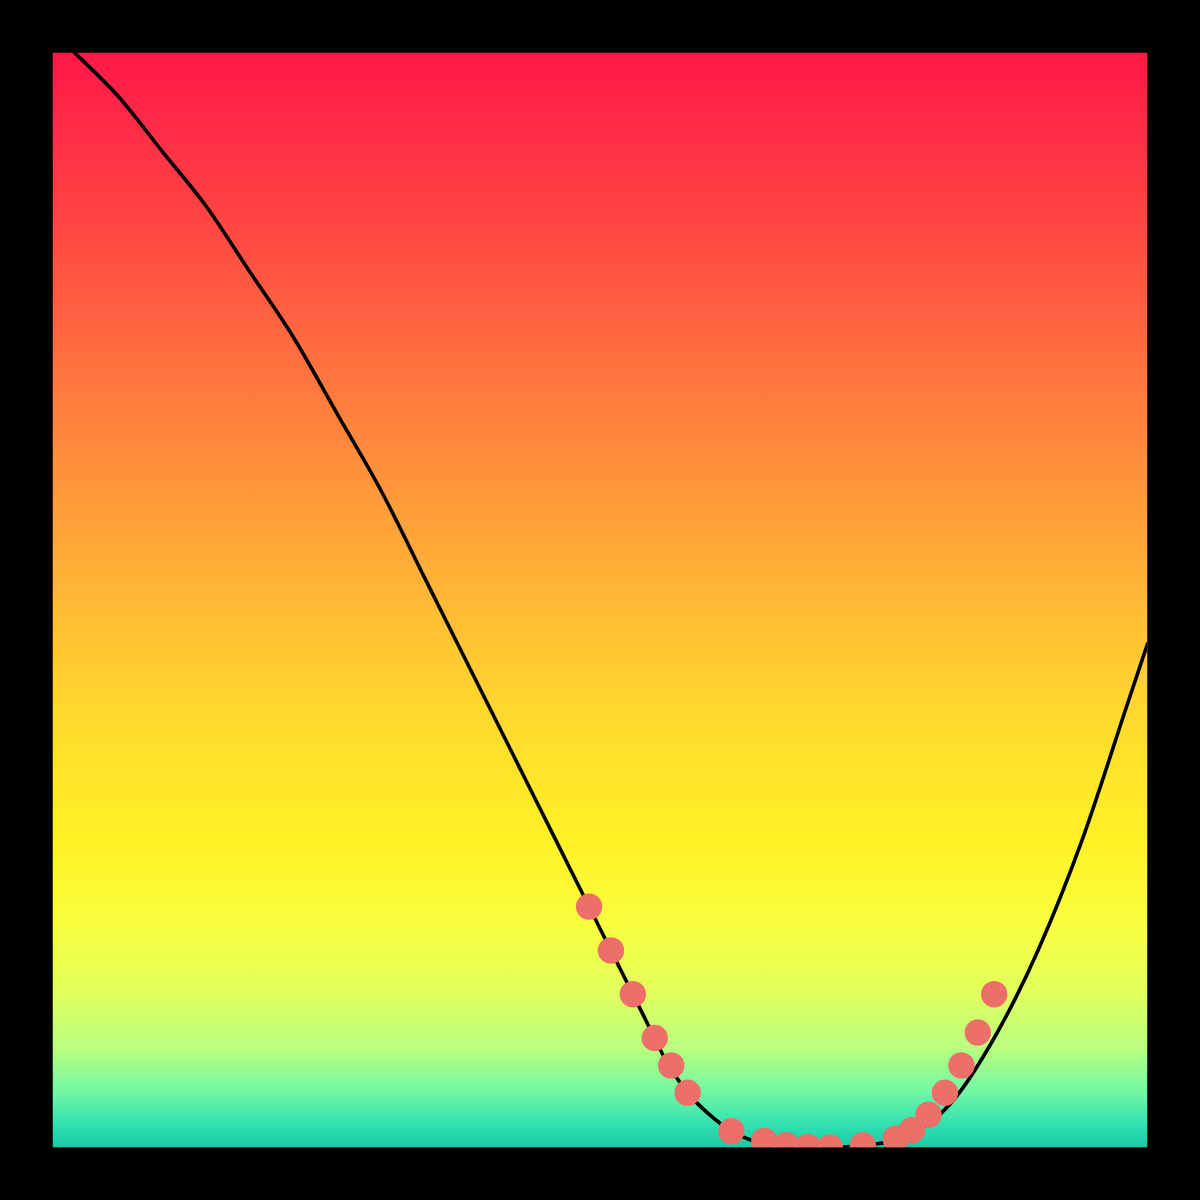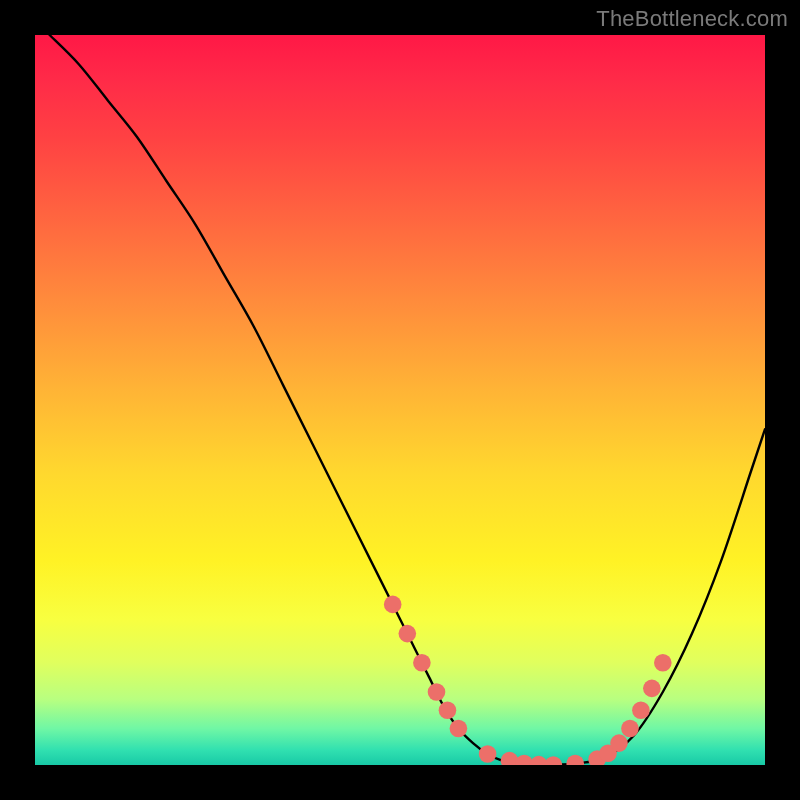--- a/index.html
+++ b/index.html
@@ -88,14 +88,13 @@
           <circle cx="573.05" cy="718.32" r="8.8" fill="#ec6f69" stroke="#cf5a55" stroke-width="0"></circle>
           <circle cx="584.00" cy="708.10" r="8.8" fill="#ec6f69" stroke="#cf5a55" stroke-width="0"></circle>
           <circle cx="594.95" cy="693.50" r="8.8" fill="#ec6f69" stroke="#cf5a55" stroke-width="0"></circle>
           <circle cx="605.90" cy="675.25" r="8.8" fill="#ec6f69" stroke="#cf5a55" stroke-width="0"></circle>
           <circle cx="616.85" cy="653.35" r="8.8" fill="#ec6f69" stroke="#cf5a55" stroke-width="0"></circle>
           <circle cx="627.80" cy="627.80" r="8.8" fill="#ec6f69" stroke="#cf5a55" stroke-width="0"></circle>
         </g>
     </svg>
   </div>
 
-  <div class="watermark">TheBottleneck.com</div>
 </div>
 
 </body></html>

